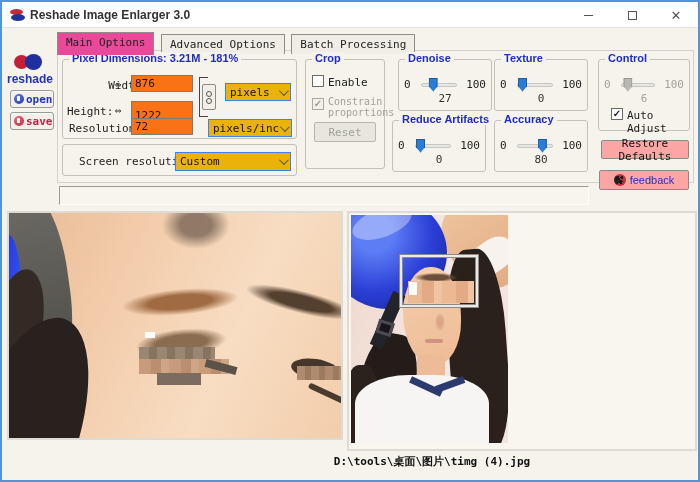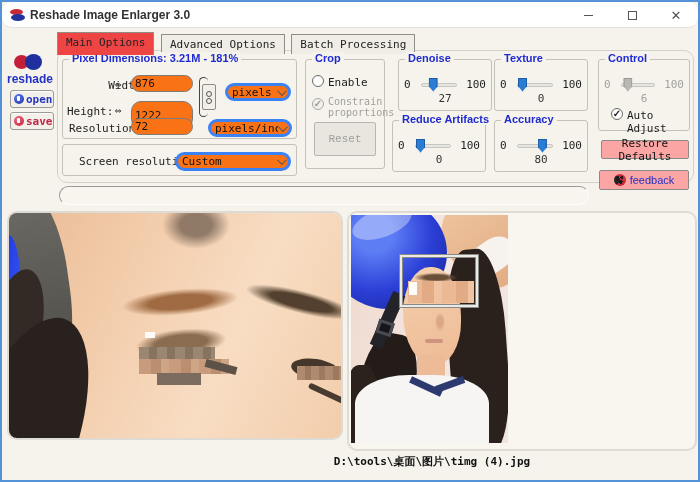--- a/index.html
+++ b/index.html
@@ -1,19 +1,19 @@
 <!DOCTYPE html>
 <html><head>
 <meta charset="utf-8">
 <style>
   html,body{margin:0;padding:0;background:#fff;}
   *{box-sizing:border-box;}
   .window{position:relative;width:700px;height:482px;border:2px solid #5493d8;background:#f5f3ec;overflow:hidden;
           font-family:"Liberation Sans",sans-serif;}
-  .abs{position:absolute;border-radius:10px;}
+  .abs{position:absolute;}
   
   .titlebar{left:0;top:0;right:0;height:26px;background:#ffffff;border-bottom:1px solid #e4e2dc;}
   .tb-title{left:28px;top:6px;font:bold 12px "Liberation Sans",sans-serif;color:#333;}
   .tb-logo{left:8px;top:7px;width:16px;height:12px;}
   .tb-logo .r{position:absolute;left:0;top:0;width:13px;height:6px;border-radius:50%;background:#c62a35;}
   .tb-logo .b{position:absolute;left:1px;top:5px;width:14px;height:7px;border-radius:50%;background:#23339e;}
   .wbtn{top:0;width:44px;height:26px;display:flex;align-items:center;justify-content:center;color:#555;cursor:pointer;}
   .minline{width:9px;height:1px;background:#555;}
   .maxbox{width:9px;height:9px;border:1px solid #555;}
   .xglyph{font:13px "DejaVu Sans",sans-serif;color:#555;}
@@ -28,29 +28,29 @@
   .sidebtn .dot{width:10px;height:10px;border-radius:50%;position:relative;flex:0 0 auto;}
   .dot.blue{background:radial-gradient(circle at 35% 30%,#5d7df5,#1f2f9e);}
   .dot.red{background:radial-gradient(circle at 35% 30%,#ef6a80,#c41f38);}
   .dot::after{content:"";position:absolute;left:3px;top:2px;width:3px;height:5px;background:#fff;border-radius:1px;}
   .openbtn{top:88px;color:#2636c0;}
   .savebtn{top:110px;color:#c02646;}
   
   .tabstrip{left:55px;top:30px;height:19px;}
   .tab{position:relative;display:inline-block;padding:3px 8px;border:1px solid #8f8d85;border-bottom:none;
        background:#efede5;font:11px "DejaVu Sans Mono",monospace;color:#222;margin-right:2px;top:2px;cursor:pointer;}
-  .tab.active{background:#ef4444;top:0;padding-bottom:6px;z-index:3;}
+  .tab.active{background:#ec4899;top:0;padding-bottom:6px;z-index:3;}
   .tabpanel{left:55px;top:48px;width:637px;height:133px;border:1px solid #d3d1c9;background:#f5f3ec;}
   
   .gb{border:1px solid #c3c1b8;border-radius:3px;}
   .gt{position:absolute;top:-8px;left:6px;background:#f5f3ec;padding:0 3px;
       font:bold 11px "Liberation Sans",sans-serif;color:#1f2bd0;white-space:nowrap;}
   .mono{font:11px "DejaVu Sans Mono",monospace;color:#1c1c1c;}
   .field{background:#f97316;border:1px solid #7a7a76;font:11px "DejaVu Sans Mono",monospace;color:#111;padding:1px 3px;}
-  .dd{background:#f97316;border:3px solid #3b82f6;font:11px "DejaVu Sans Mono",monospace;color:#111;
+  .dd{background:#eab308;border:1px solid #3b82f6;font:11px "DejaVu Sans Mono",monospace;color:#111;
       display:flex;align-items:center;padding:0 4px;cursor:pointer;}
   .dd .lbl{flex:1;overflow:hidden;white-space:nowrap;}
   .chev{width:7px;height:7px;border-right:1px solid #555;border-bottom:1px solid #555;transform:rotate(45deg) translateY(-2px);flex:0 0 auto;}
   .bracket{border-left:1px solid #444;border-top:1px solid #444;border-bottom:1px solid #444;width:9px;}
   .chainbtn{background:#f1efe8;border:1px solid #8a8a86;border-radius:2px;display:flex;flex-direction:column;
             align-items:center;justify-content:center;gap:1px;cursor:pointer;}
   .chainbtn i{width:6px;height:6px;border:1px solid #555;border-radius:50%;display:block;}
   
   .srow{display:flex;align-items:center;left:5px;right:5px;top:17px;height:15px;}
   .srow .min{width:12px;text-align:left;font:11px "DejaVu Sans Mono",monospace;color:#222;}
@@ -217,21 +217,21 @@
   </div>
 
   <div class="abs gb" style="left:303px;top:57px;width:80px;height:110px;">
     <div class="gt">Crop</div>
     <div class="abs cb" style="left:6px;top:15px;"></div>
     <div class="abs mono" style="left:22px;top:16px;">Enable</div>
     <div class="abs cb dis on" style="left:6px;top:38px;">
         <span>✓</span>
       </div>
     <div class="abs" style="left:22px;top:36px;width:54px;font:10px 'DejaVu Sans Mono',monospace;color:#a0a09a;line-height:11px;">Constrain proportions</div>
-    <div class="abs btn dis" style="left:8px;top:62px;width:62px;height:34px;font-family:Liberation Mono, monospace;">Reset</div>
+    <div class="abs btn dis" style="left:8px;top:62px;width:62px;height:20px;">Reset</div>
   </div>
 
   <div class="abs gb" style="left:396px;top:57px;width:94px;height:52px;">
     <div class="gt">Denoise</div>
     <div class="abs srow">
       <span class="min">0</span>
       <div class="track">
         <div class="thumb" style="left: 27%; transform: translateX(-27%);"></div>
       </div>
       <span class="max">100</span>

